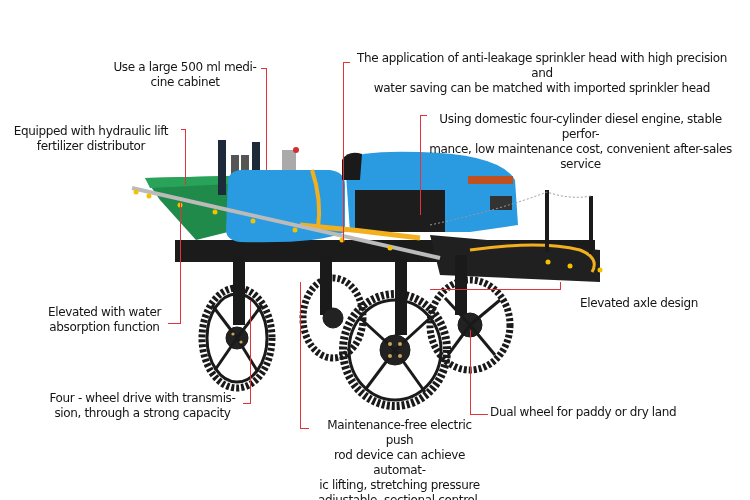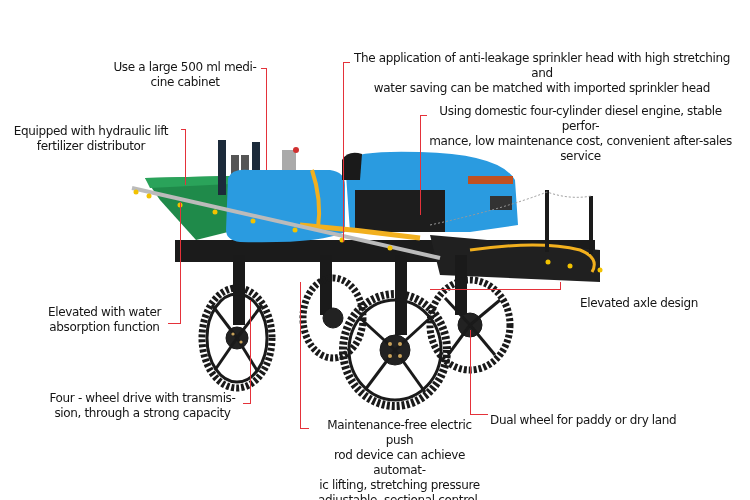--- a/index.html
+++ b/index.html
@@ -131,30 +131,30 @@
 <div class="leader" style="left:243px;top:403px;width:8px;height:1px;"></div>
 
 <div class="leader" style="left:470px;top:330px;width:1px;height:85px;"></div>
 <div class="leader" style="left:470px;top:414px;width:18px;height:1px;"></div>
 
 <div class="leader" style="left:300px;top:282px;width:1px;height:147px;"></div>
 <div class="leader" style="left:300px;top:428px;width:9px;height:1px;"></div>
 
 <div class="label" style="left:110px;top:60px;width:150px;white-space:pre-line;">Use a large 500 ml medi-
 cine cabinet</div>
-<div class="label" style="left:346px;top:51px;width:392px;white-space:pre-line;">The application of anti-leakage sprinkler head with high stretching and
+<div class="label" style="left:346px;top:51px;width:392px;white-space:pre-line;">The application of anti-leakage sprinkler head with high precision and
 water saving can be matched with imported sprinkler head</div>
-<div class="label" style="left:428px;top:104px;width:305px;white-space:pre-line;">Using domestic four-cylinder diesel engine, stable perfor-
+<div class="label" style="left:428px;top:112px;width:305px;white-space:pre-line;">Using domestic four-cylinder diesel engine, stable perfor-
 mance, low maintenance cost, convenient after-sales
 service</div>
 <div class="label" style="left:10px;top:124px;width:162px;white-space:pre-line;">Equipped with hydraulic lift
 fertilizer distributor</div>
 <div class="label" style="left:42px;top:305px;width:125px;white-space:pre-line;">Elevated with water
 absorption function</div>
 <div class="label" style="left:568px;top:296px;width:130px;text-align:right;white-space:pre-line;">Elevated axle design</div>
 <div class="label" style="left:45px;top:391px;width:195px;white-space:pre-line;">Four - wheel drive with transmis-
 sion, through a strong capacity</div>
-<div class="label" style="left:490px;top:405px;width:210px;text-align:left;white-space:pre-line;margin-top:8px;">Dual wheel for paddy or dry land</div>
+<div class="label" style="left:490px;top:405px;width:210px;text-align:left;white-space:pre-line;">Dual wheel for paddy or dry land</div>
 <div class="label" style="left:317px;top:418px;width:165px;white-space:pre-line;">Maintenance-free electric push
 rod device can achieve automat-
 ic lifting, stretching pressure
 adjustable, sectional control,
 flow balance</div>
 
 </body></html>

